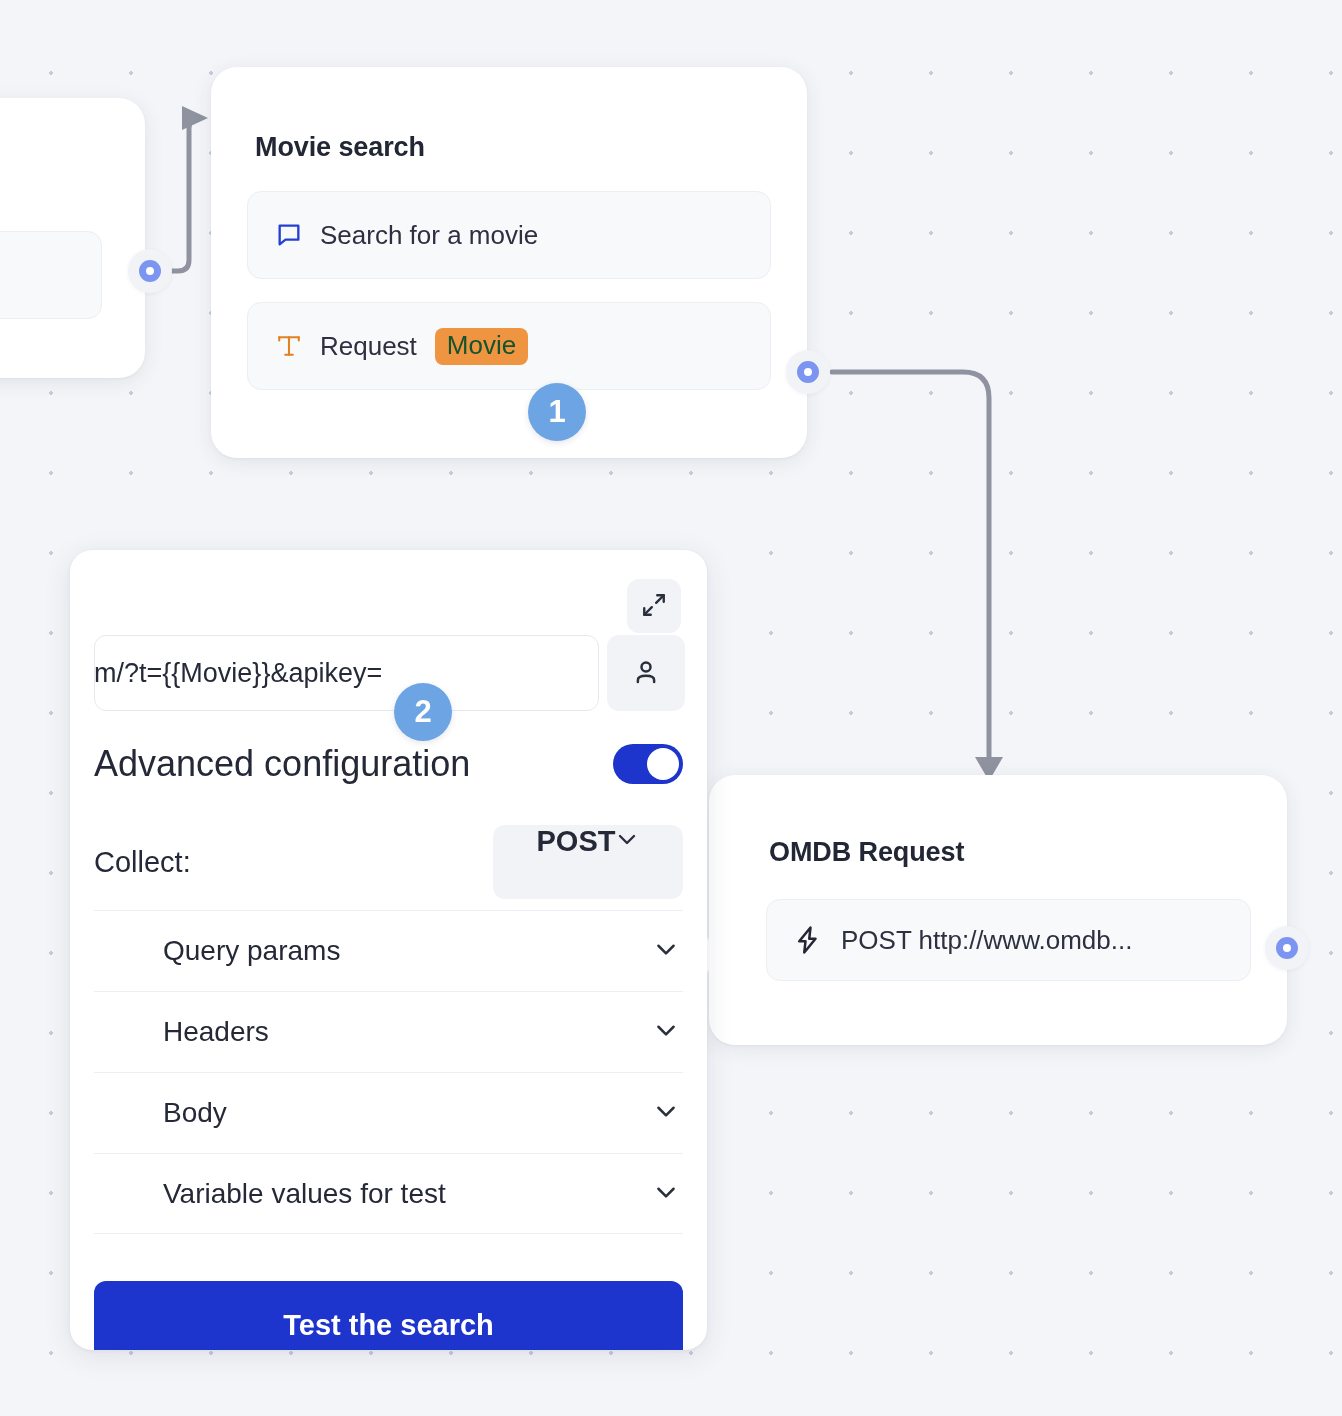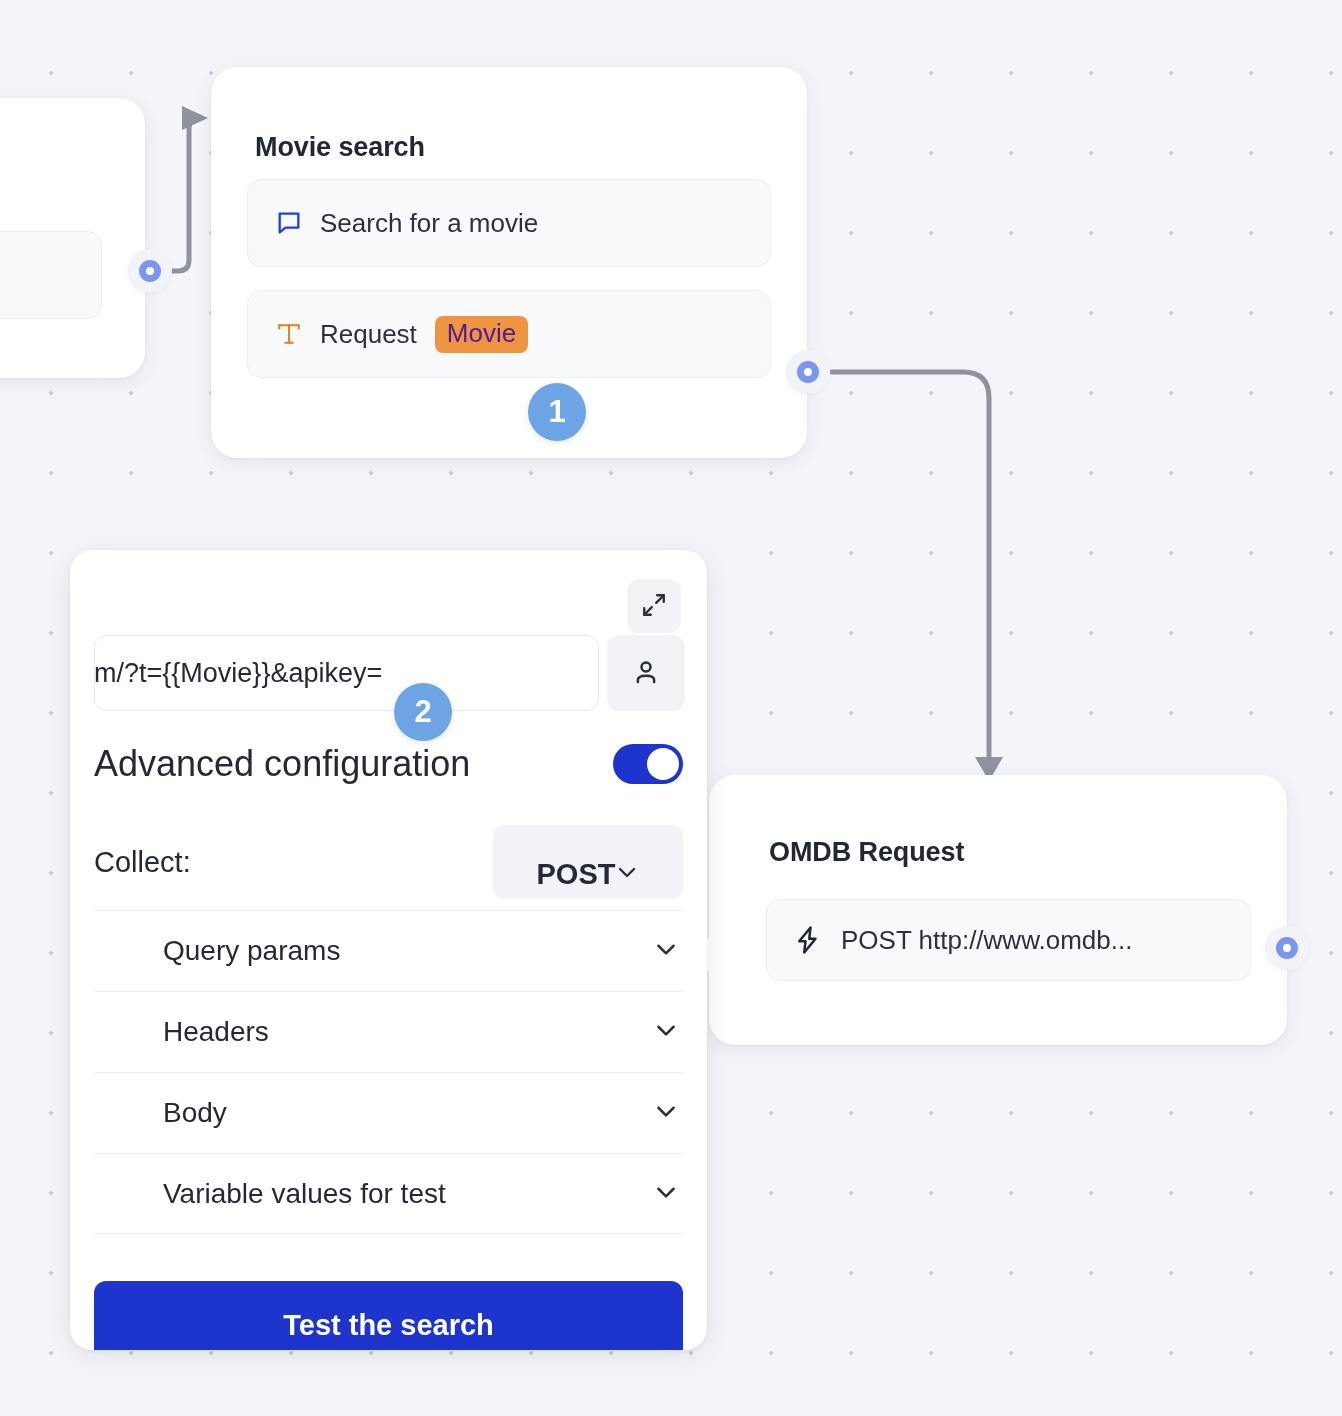--- a/index.html
+++ b/index.html
@@ -62,25 +62,25 @@
 
   
   #movie-search-card {
     left: 211px;
     top: 67px;
     width: 596px;
     height: 391px;
     padding: 36px 36px 0 36px;
   }
   #movie-search-card .node-title { margin: 29px 0 0 8px; }
-  #movie-search-card .rows { margin-top: 16px; display: flex; flex-direction: column; gap: 23px; }
+  #movie-search-card .rows { margin-top: 28px; display: flex; flex-direction: column; gap: 23px; }
 
   .chip {
     background: #ef9542;
-    color: #4c1d95;
+    color: #14532d;
     border-radius: 8px;
     padding: 4px 12px 7px 12px;
     font-size: 26px;
     line-height: 1;
     display: inline-block;
     margin-left: 2px;
   }
 
   
   #left-partial-card {
@@ -253,27 +253,27 @@
     align-items: center;
     justify-content: space-between;
   }
   .method-label { font-size: 29px; color: #252937; }
   .method-select {
     background: #f1f3f7;
     border-radius: 12px;
     height: 74px;
     min-width: 190px;
     display: flex;
-    align-items: flex-end;
+    align-items: flex-start;
     justify-content: center;
     font-size: 29px;
     font-weight: 700;
     color: #252937;
     cursor: pointer;
-    padding: 8px 22px;
+    padding: 0 22px;
   }
 
   .accordions {
     position: absolute;
     left: 24px;
     top: 360px;
     width: 589px;
   }
   .acc-item {
     height: 81px;

